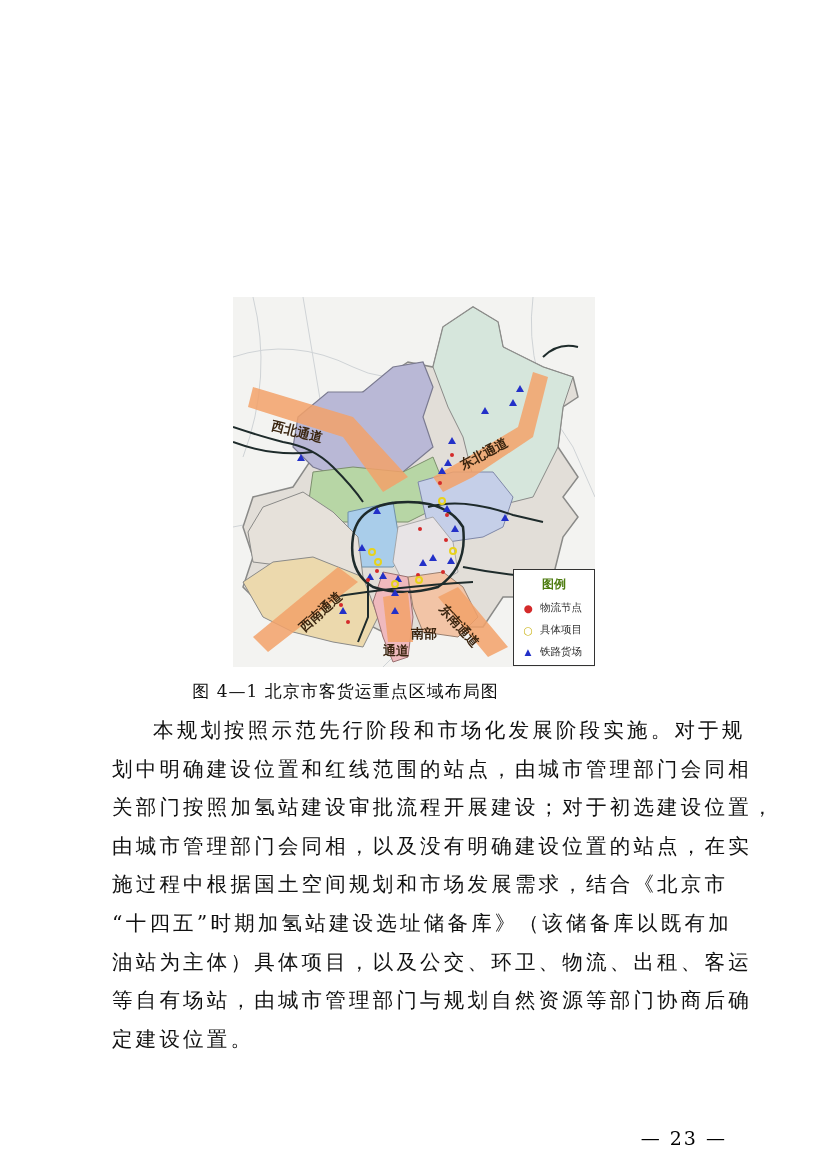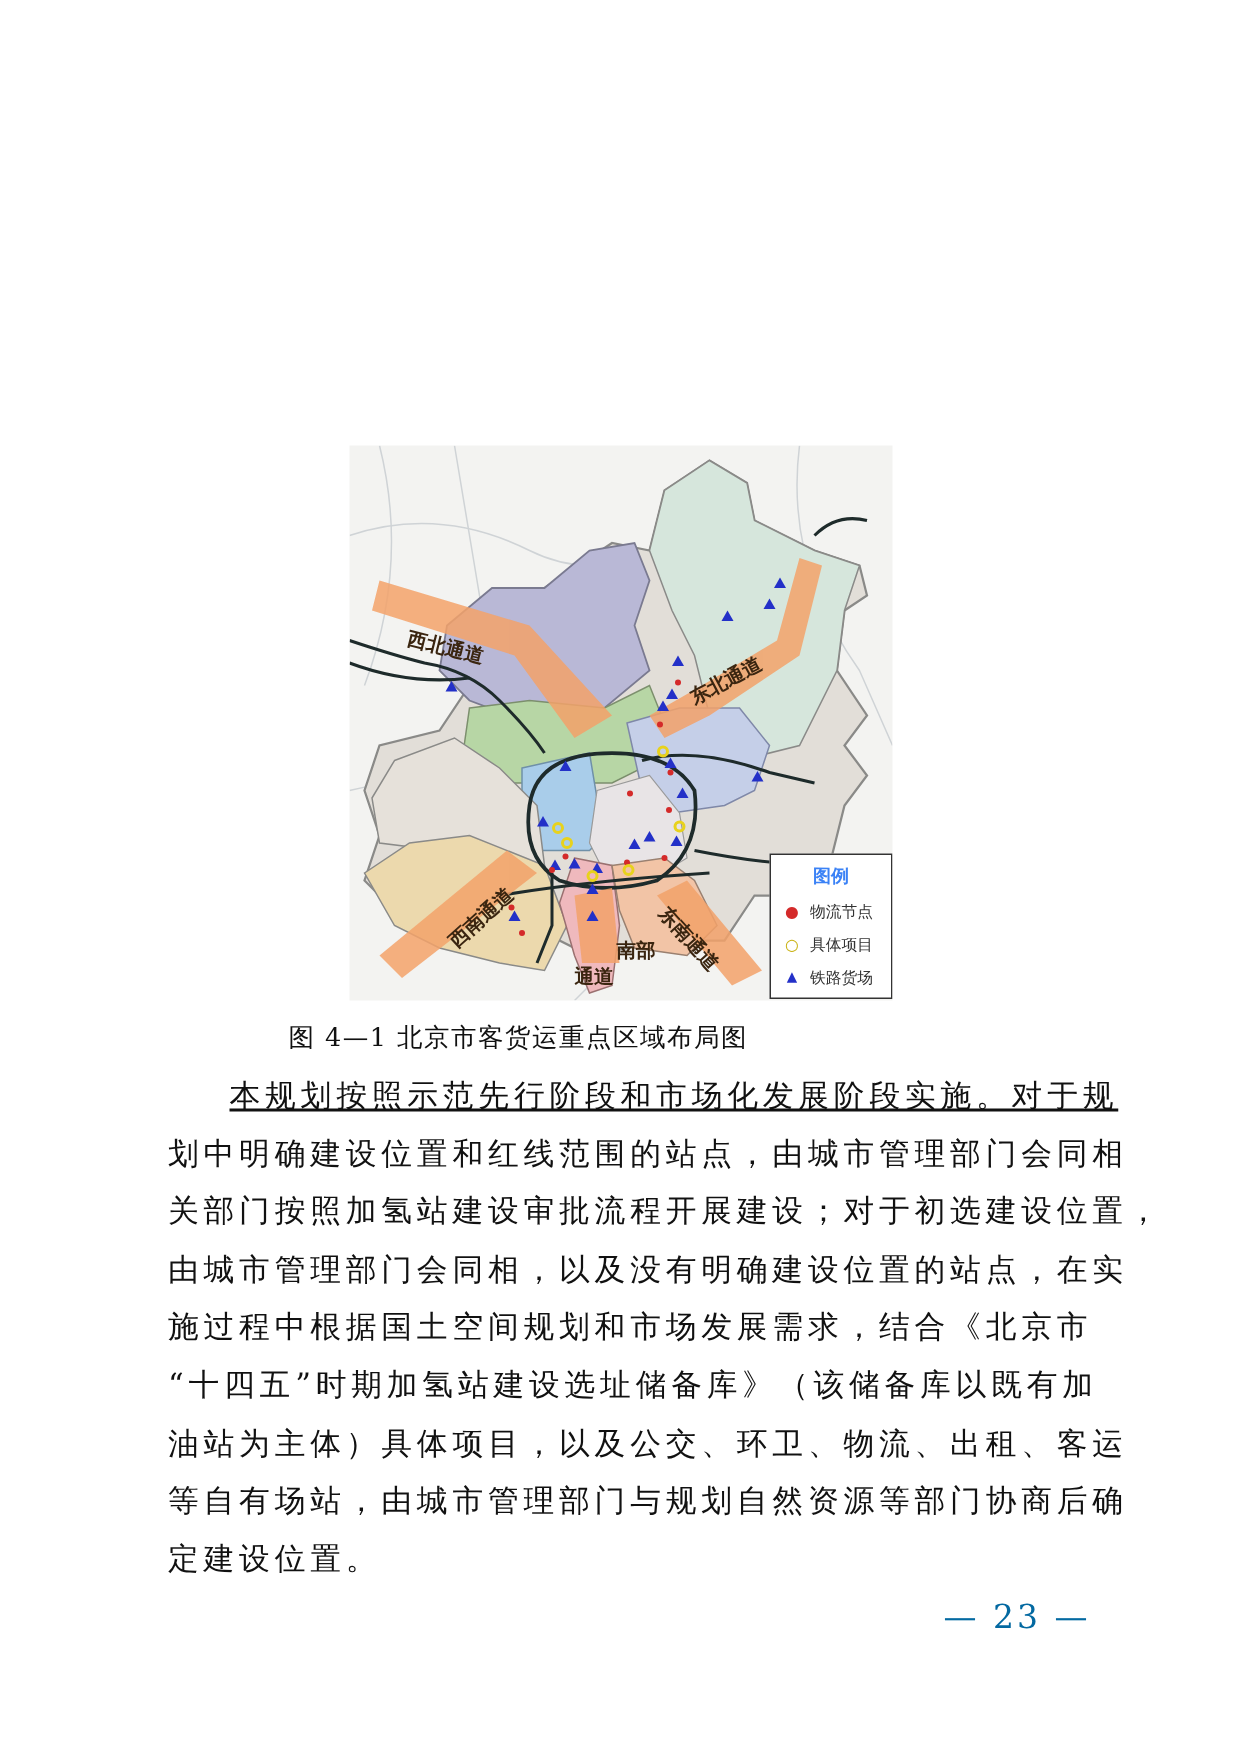--- a/index.html
+++ b/index.html
@@ -7,25 +7,25 @@
          font-family:"DejaVu Serif","Liberation Serif",serif; color:#111; }
   .figure { position:absolute; left:233px; top:297px; width:362px; height:370px;
             background:#f3f3f1; overflow:hidden; }
   .figure svg { position:absolute; left:0; top:0; }
   .caption { position:absolute; left:0; width:691px; top:680px; text-align:center;
              font-size:17px; letter-spacing:1px; color:#111; }
   .para { position:absolute; left:112px; width:612px; top:711px;
           font-size:20.5px; line-height:38.6px; letter-spacing:3.2px; color:#111;
           text-align:justify; }
   .para .line { display:block; white-space:nowrap; }
-  .page-num { position:absolute; right:100px; top:1066px; font-size:22px; color:#0369a1;
+  .page-num { position:absolute; right:100px; top:1127px; font-size:19px; color:#000000;
               letter-spacing:2px; }
   .legend { position:absolute; left:280px; top:272px; width:80px; height:95px;
             background:#fff; border:1.5px solid #333; font-family:"DejaVu Sans",sans-serif; }
-  .legend-title { text-align:center; font-weight:bold; font-size:12px; margin-top:6px; color:#3b82f6; }
+  .legend-title { text-align:center; font-weight:bold; font-size:12px; margin-top:6px; color:#4d7c0f; }
   .legend-item { display:flex; align-items:center; font-size:10.5px; margin:8px 0 0 8px; color:#333; }
   .legend-item .sym { width:12px; display:inline-block; text-align:center; margin-right:6px; }
   .corr-label { position:absolute; font-family:"DejaVu Sans",sans-serif; font-size:13px;
                 color:#3a2510; font-weight:bold; white-space:nowrap; }
 </style>
 </head>
 <body>
 
 <div class="figure">
   <svg width="362" height="370" viewBox="0 0 362 370">
@@ -150,21 +150,21 @@
     <div class="legend-item">
       <span class="sym" style="color:#2330c8;font-size:9px;">▲</span>
       <span>铁路货场</span>
     </div>
   </div>
 </div>
 
 <div class="caption">图 4—1 北京市客货运重点区域布局图</div>
 
 <div class="para">
-  <span class="line" style="padding-left:41px;text-decoration:underline;">本规划按照示范先行阶段和市场化发展阶段实施。对于规</span>
+  <span class="line" style="padding-left:41px;">本规划按照示范先行阶段和市场化发展阶段实施。对于规</span>
   <span class="line">划中明确建设位置和红线范围的站点，由城市管理部门会同相</span>
   <span class="line">关部门按照加氢站建设审批流程开展建设；对于初选建设位置，</span>
   <span class="line">由城市管理部门会同相，以及没有明确建设位置的站点，在实</span>
   <span class="line">施过程中根据国土空间规划和市场发展需求，结合《北京市</span>
   <span class="line">“十四五”时期加氢站建设选址储备库》（该储备库以既有加</span>
   <span class="line">油站为主体）具体项目，以及公交、环卫、物流、出租、客运</span>
   <span class="line">等自有场站，由城市管理部门与规划自然资源等部门协商后确</span>
   <span class="line">定建设位置。</span>
 </div>
 

